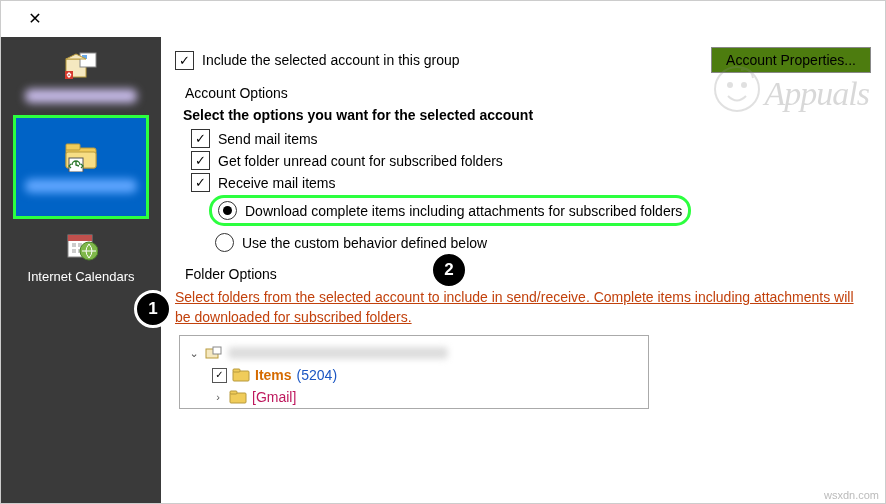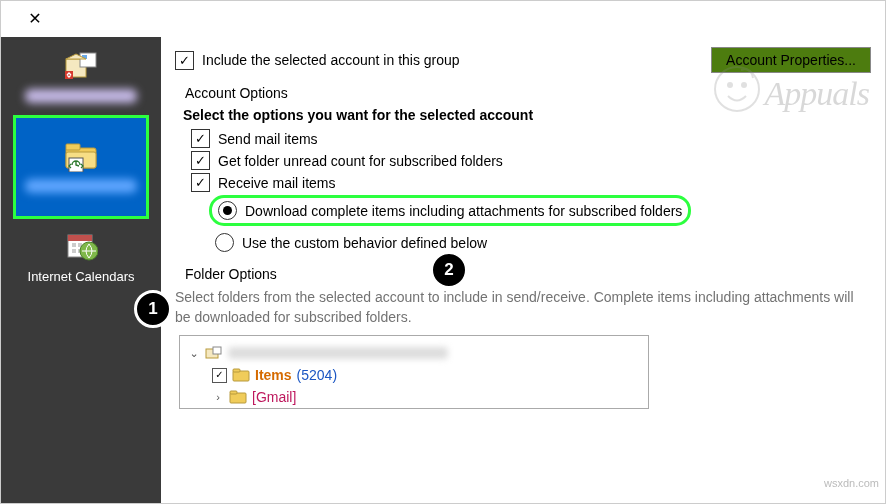--- a/index.html
+++ b/index.html
@@ -160,23 +160,24 @@
     display: inline-flex;
     align-items: center;
     gap: 8px;
     margin-left: 34px;
     margin-bottom: 4px;
   }
   .folder-opts {
     margin-top: 14px;
   }
   .folder-desc {
-    color: #737373;
+    color: #c2410c;
     margin: 0 0 8px 0;
     line-height: 1.4;
+    text-decoration: underline;
   }
   .treebox {
     border: 1px solid #aaa;
     margin-left: 4px;
     padding: 6px 8px 0 8px;
     width: 470px;
     box-sizing: border-box;
   }
   .tree-row {
     display: flex;
@@ -246,21 +247,21 @@
     justify-content: center;
     font-weight: bold;
     font-size: 17px;
     z-index: 50;
   }
   .annot.p1 { left: 133px; top: 253px; }
   .annot.p2 { left: 429px; top: 214px; }
   .credit {
     position: absolute;
     right: 6px;
-    bottom: 14px;
+    bottom: 2px;
     color: #bbb;
     font-size: 11px;
   }
 </style>
 </head>
 <body>
 
 <div class="window">
   <div class="titlebar">
     <span class="close">✕</span>

